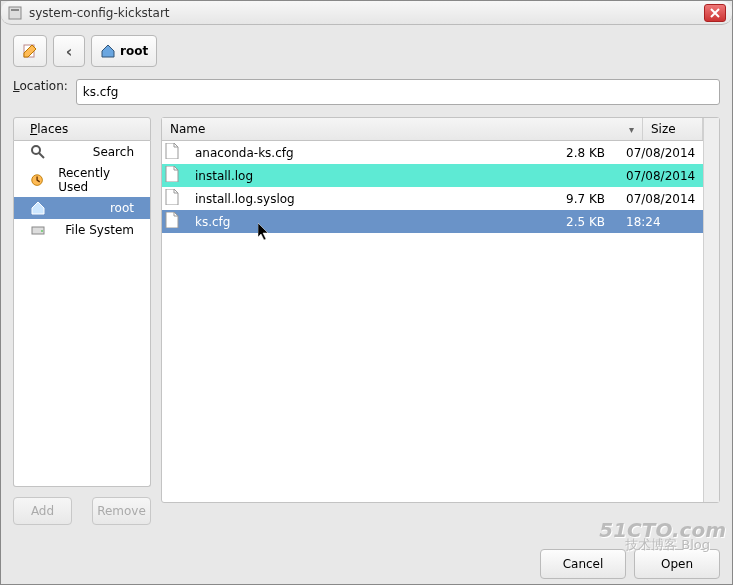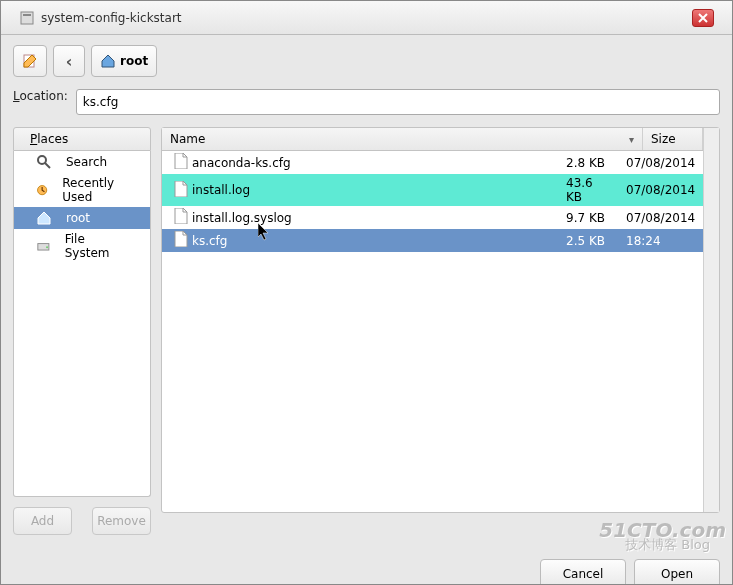--- a/index.html
+++ b/index.html
@@ -1,18 +1,18 @@
 <!DOCTYPE html>
 <html><head>
 <meta charset="utf-8">
 <style>
 * { box-sizing: border-box; margin: 0; padding: 0; font-family: "DejaVu Sans", sans-serif; font-size: 12px; }
 body { background: #e8e8e8; width: 733px; height: 585px; border: 1px solid #888; position: relative; }
 
-.titlebar { height: 34px; background: linear-gradient(#f7f7f7,#e6e6e6); border-bottom: 1px solid #bbb; display: flex; align-items: center; padding: 0 18px; }
+.titlebar { height: 24px; background: linear-gradient(#f7f7f7,#e6e6e6); border-bottom: 1px solid #bbb; display: flex; align-items: center; padding: 0 6px; border-radius: 10px; }
 .titlebar .ticon { width: 16px; height: 16px; margin-right: 6px; }
 .titlebar .title { flex: 1; color: #333; }
 .titlebar .closebtn { width: 22px; height: 18px; background: linear-gradient(#e77,#c33); border: 1px solid #a22; border-radius: 3px; display: flex; align-items: center; justify-content: center; color: #fff; font-weight: bold; cursor: pointer; }
 
 .content { padding: 10px 12px; }
 
 .topbar { display: flex; gap: 6px; margin-bottom: 12px; }
 .tbtn { height: 32px; min-width: 32px; border: 1px solid #b8b8b8; border-radius: 4px; background: linear-gradient(#fdfdfd,#ececec); display: flex; align-items: center; justify-content: center; padding: 0 8px; cursor: pointer; }
 .tbtn.path { gap: 4px; }
 .ticon-edit svg, .titlebar .ticon svg { width: 16px; height: 16px; }
@@ -21,37 +21,37 @@
 .locrow label { color: #222; }
 .locrow label .u { text-decoration: underline; }
 .locrow input { flex: 1; height: 26px; border: 1px solid #aaa; border-radius: 3px; padding: 0 6px; background: #fff; }
 
 .main { display: flex; gap: 10px; }
 
 .sidebar { width: 138px; display: flex; flex-direction: column; }
 .places-hd { border: 1px solid #c3c3c3; border-bottom: 1px solid #c3c3c3; background: linear-gradient(#f5f5f5,#e8e8e8); padding: 4px 16px; border-radius: 3px 3px 0 0; }
 .places-hd span.first { text-decoration: underline; }
 .places-list { border: 1px solid #c3c3c3; border-top: none; background: #fff; height: 346px; border-radius: 0 0 3px 3px; }
-.place { display: flex; align-items: center; gap: 14px; padding: 3px 22px; cursor: pointer; }
+.place { display: flex; align-items: center; gap: 14px; padding: 3px 16px; cursor: pointer; justify-content: space-between; }
 .place.sel { background: #6a93c8; color: #fff; }
 .place .pi { width: 16px; height: 16px; display: flex; align-items: center; justify-content: center; }
 
 .sidebtns { display: flex; gap: 20px; margin-top: 10px; }
 .sidebtns button { flex: 1; height: 28px; border: 1px solid #c8c8c8; border-radius: 4px; background: linear-gradient(#f6f6f6,#e8e8e8); color: #aaa; }
 
 .filepane { flex: 1; display: flex; flex-direction: column; }
 .listwrap { border: 1px solid #c3c3c3; background: #fff; height: 386px; border-radius: 3px; display: flex; }
 .listinner { flex: 1; overflow: hidden; }
 .cols { display: flex; background: linear-gradient(#f5f5f5,#e8e8e8); border-bottom: 1px solid #c3c3c3; }
 .col { padding: 4px 8px; border-right: 1px solid #d0d0d0; }
 .col.name { flex: 1; display: flex; justify-content: space-between; align-items: center; }
 .col.size { width: 60px; }
 .col.mod { width: 85px; }
 .row { display: flex; align-items: center; }
-.row .cname { flex: 1; display: flex; align-items: center; gap: 4px; padding: 2px 12px; }
+.row .cname { flex: 1; display: flex; align-items: center; gap: 16px; padding: 2px 3px; }
 .row .csize { width: 60px; padding: 2px 8px; }
 .row .cmod { width: 85px; padding: 2px 8px; }
 .row.alt { background: #5eead4; }
 .row.sel { background: #6a93c8; color: #fff; }
 .fico { width: 14px; height: 16px; }
 .scrollbar { width: 16px; border-left: 1px solid #d0d0d0; background: #eee; }
 
 .bottombar { display: flex; justify-content: flex-end; gap: 8px; padding: 14px 12px 0 12px; }
 .bottombar button { height: 30px; width: 86px; border: 1px solid #bbb; border-radius: 4px; background: linear-gradient(#fdfdfd,#e8e8e8); cursor: pointer; }
 
@@ -172,21 +172,20 @@
                 <div class="cmod">07/08/2014</div>
               </div>
               <div class="row alt">
                 <div class="cname">
                   <span><svg class="fico" viewBox="0 0 14 16">
                       <path d="M1 0 H9 L13 4 V16 H1 Z" fill="#fff" stroke="#999"></path>
                       <path d="M9 0 V4 H13" fill="none" stroke="#999"></path>
                     </svg></span>
                   <span>install.log</span>
                 </div>
-                <div class="csize">43.6 KB</div>
                 <div class="cmod">07/08/2014</div>
               </div>
               <div class="row">
                 <div class="cname">
                   <span><svg class="fico" viewBox="0 0 14 16">
                       <path d="M1 0 H9 L13 4 V16 H1 Z" fill="#fff" stroke="#999"></path>
                       <path d="M9 0 V4 H13" fill="none" stroke="#999"></path>
                     </svg></span>
                   <span>install.log.syslog</span>
                 </div>

